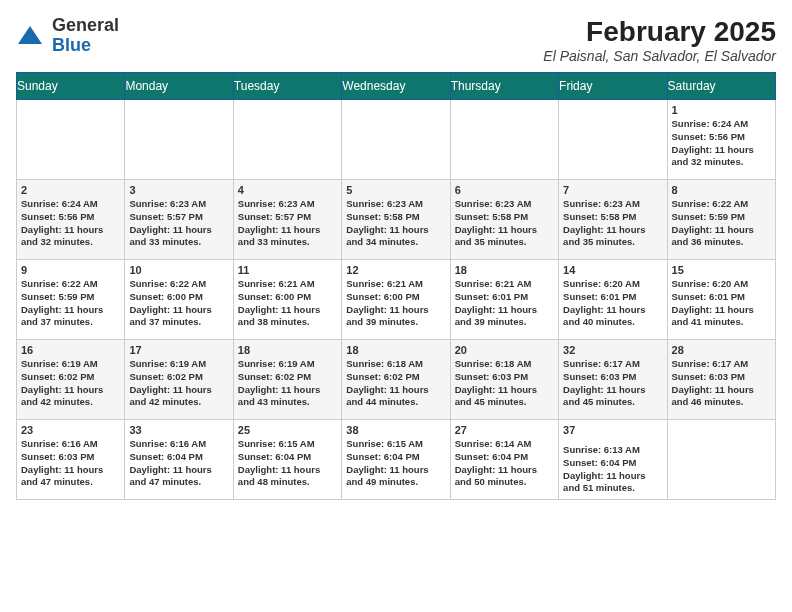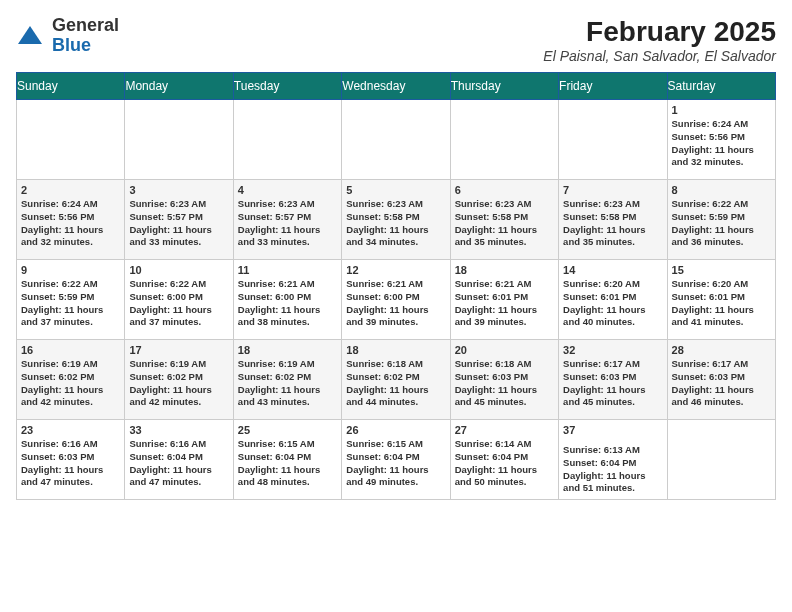--- a/index.html
+++ b/index.html
@@ -305,21 +305,21 @@
 and 47 minutes.</div>
         </td>
         <td>
           <span class="day-num">25</span>
           <div class="day-info" style="white-space: pre-line;">Sunrise: 6:15 AM
 Sunset: 6:04 PM
 Daylight: 11 hours
 and 48 minutes.</div>
         </td>
         <td>
-          <span class="day-num">26</span>
+          <span class="day-num">38</span>
           <div class="day-info" style="white-space: pre-line;">Sunrise: 6:15 AM
 Sunset: 6:04 PM
 Daylight: 11 hours
 and 49 minutes.</div>
         </td>
         <td>
           <span class="day-num">27</span>
           <div class="day-info" style="white-space: pre-line;">Sunrise: 6:14 AM
 Sunset: 6:04 PM
 Daylight: 11 hours

